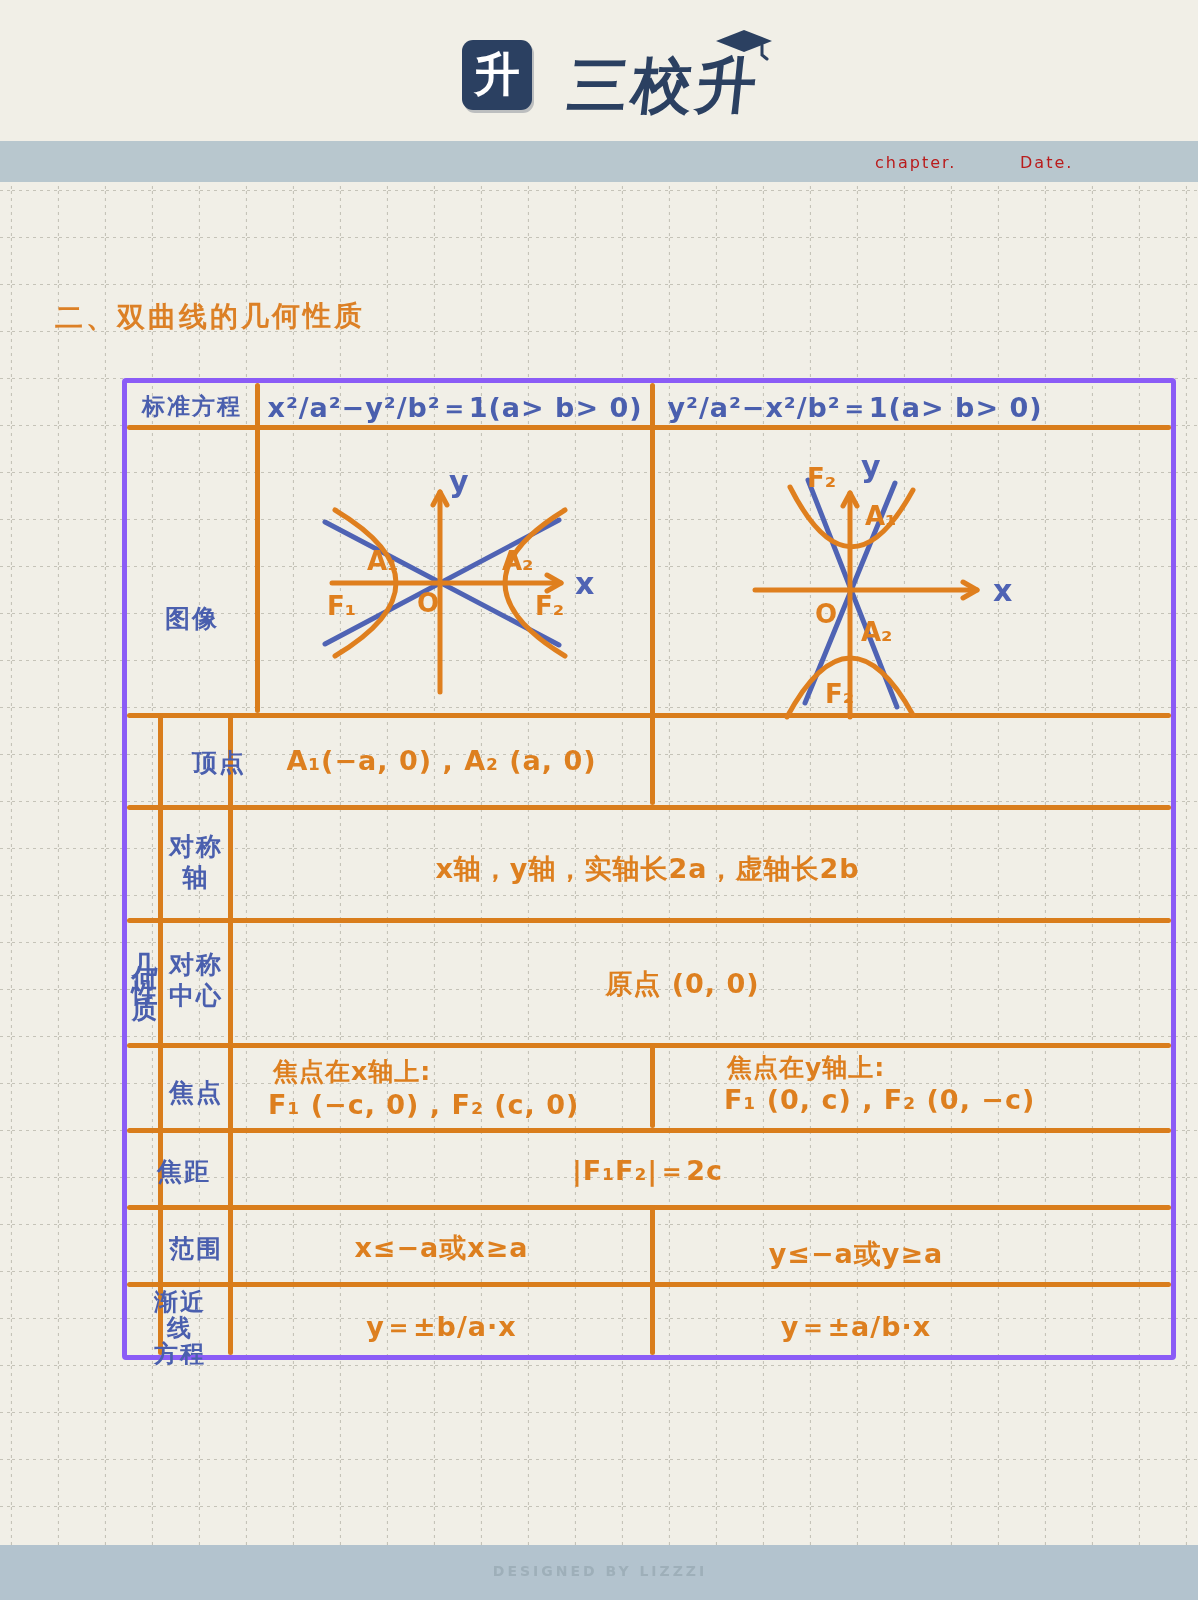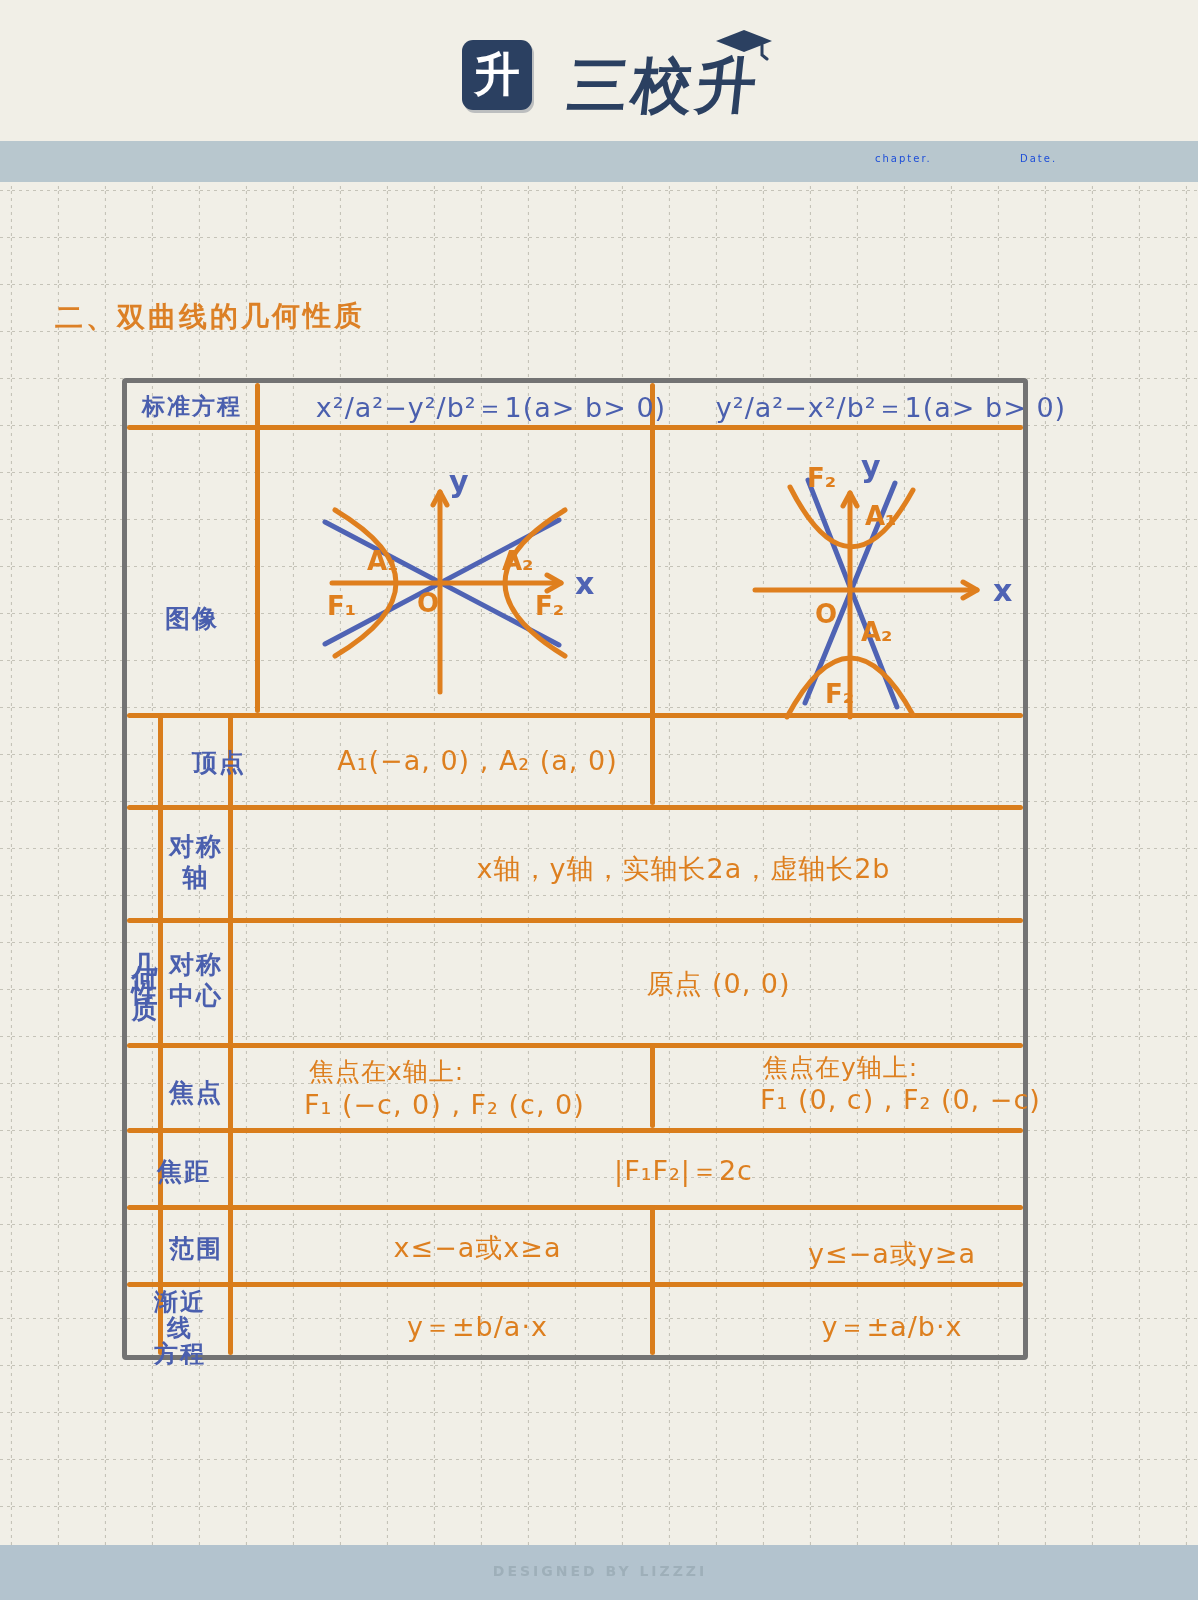--- a/index.html
+++ b/index.html
@@ -5,42 +5,42 @@
   html,body{margin:0;padding:0;}
   body{
     width:1198px;height:1600px;position:relative;overflow:hidden;
     background:#f1efe7;
     font-family:"DejaVu Sans",sans-serif;
   }
   
   .band{position:absolute;left:0;width:1198px;background:#b8c7ce;}
   .band.top{top:141px;height:41px;}
   .band.bottom{top:1545px;height:55px;background:#b3c3ce;}
-  .band-label{position:absolute;color:#1d4ed8;font-size:10px;letter-spacing:2px;}
+  .band-label{position:absolute;color:#b91c1c;font-size:16px;letter-spacing:2px;}
   .credit{position:absolute;color:#9eafb9;font-size:14px;font-weight:bold;letter-spacing:3px;text-align:center;}
   
   .grid-svg{position:absolute;left:0;top:182px;}
   
   .logo-row{position:absolute;left:0;top:0;width:1198px;height:141px;}
   .logo-sq{position:absolute;left:462px;top:40px;width:70px;height:70px;background:#2b4061;border-radius:11px;
     color:#fff;font-size:46px;font-weight:bold;display:flex;align-items:center;justify-content:center;
     box-shadow:2px 3px 0 rgba(30,45,70,.25);}
   .brand{position:absolute;left:568px;top:46px;font-size:60px;font-weight:900;color:#2b4061;
     transform:skewX(-6deg);letter-spacing:4px;}
   .cap{position:absolute;left:712px;top:28px;}
   
   .page-title{position:absolute;left:55px;top:298px;font-size:28px;font-weight:700;color:#dc8026;
     letter-spacing:3px;transform:rotate(-.4deg);}
   
-  .tbl{position:absolute;left:122px;top:378px;width:906px;height:982px;
-    border:5px solid #737373;border-radius:4px;box-sizing:border-box;}
+  .tbl{position:absolute;left:122px;top:378px;width:1054px;height:982px;
+    border:5px solid #8b5cf6;border-radius:4px;box-sizing:border-box;}
   .hl{position:absolute;left:0;width:100%;height:5px;background:#d97d1c;border-radius:3px;}
   .vl{position:absolute;width:5px;background:#d97d1c;border-radius:3px;}
   .lbl{position:absolute;color:#4a5fae;font-size:25px;font-weight:600;text-align:center;letter-spacing:2px;}
-  .val{position:absolute;color:#dd7f1f;font-size:27px;font-weight:400;text-align:center;letter-spacing:1px;padding-left:36px;}
+  .val{position:absolute;color:#dd7f1f;font-size:27px;font-weight:700;text-align:center;letter-spacing:1px;}
   .val.blue{color:#4a5fae;}
   .val.left{text-align:left;}
   .wrap2{width:62px;word-break:break-all;line-height:31px;}
   .vert{writing-mode:vertical-lr;text-orientation:upright;letter-spacing:14px;}
   .l3{line-height:26px;font-size:24px;}
   svg text{font-family:"DejaVu Sans",sans-serif;font-weight:600;}
 </style>
 </head>
 <body>
 

